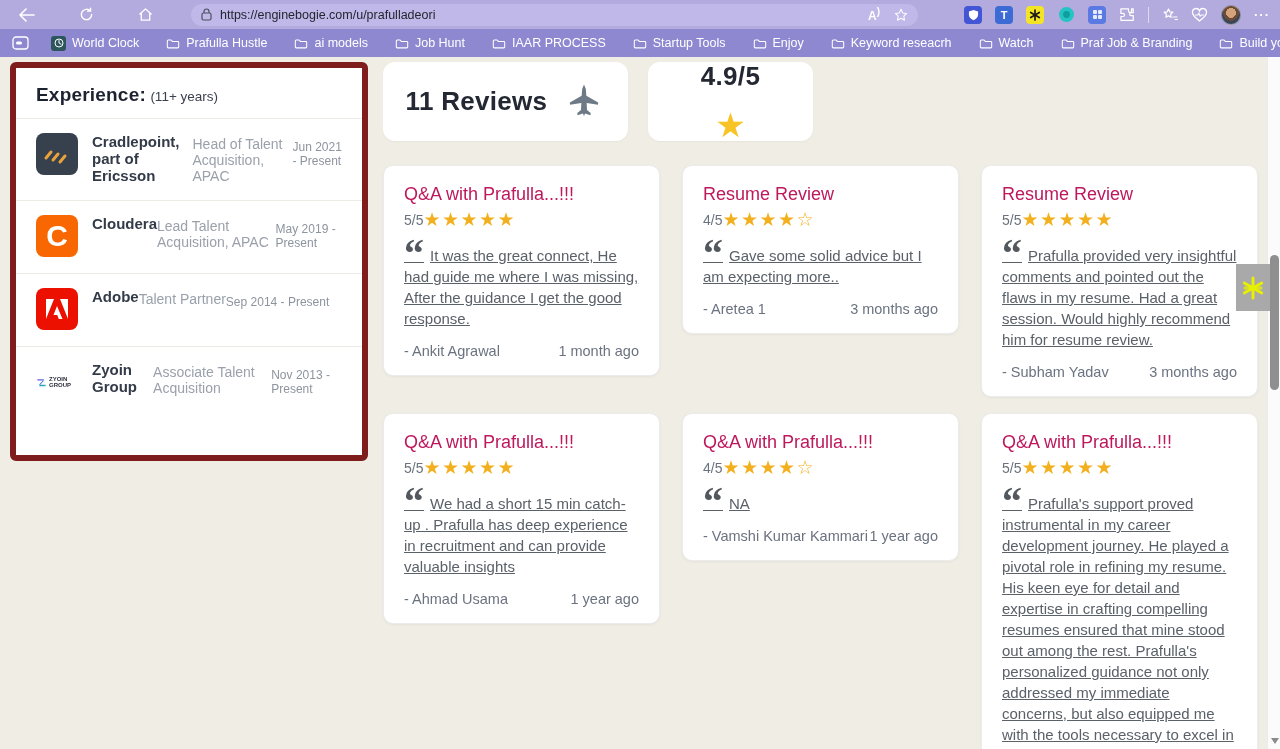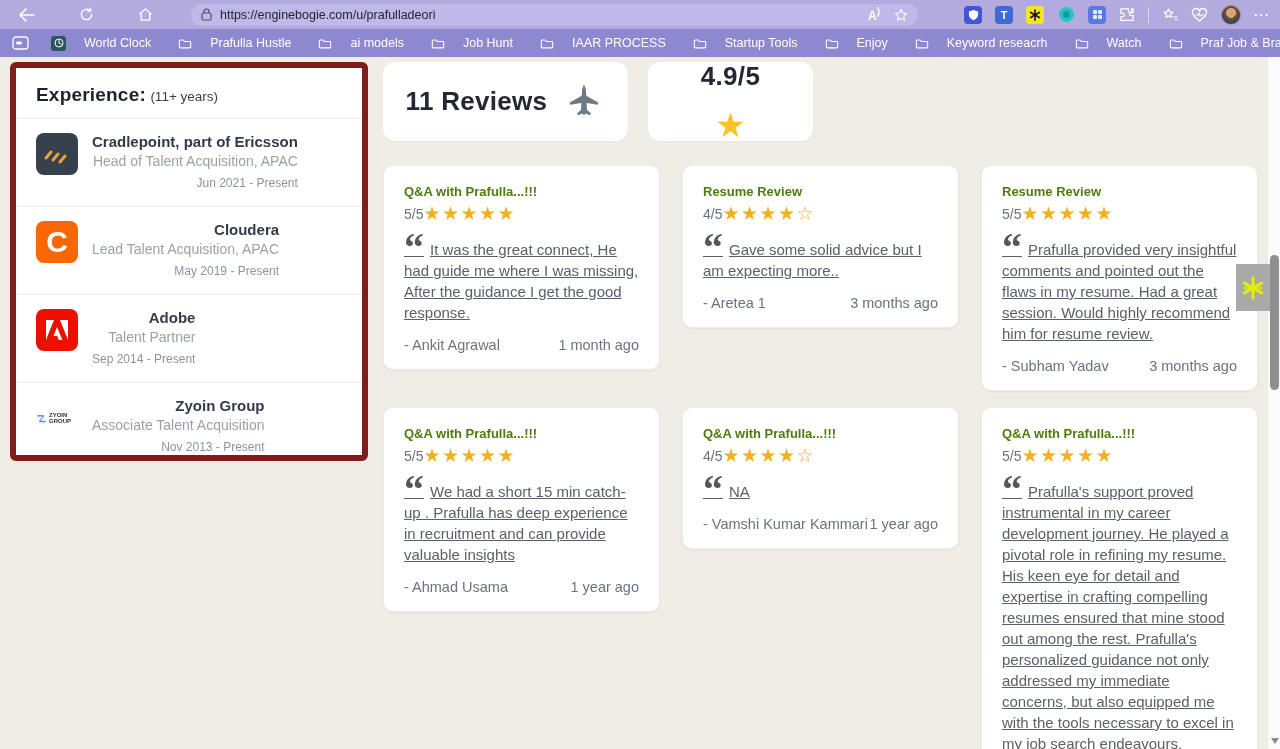--- a/index.html
+++ b/index.html
@@ -18,53 +18,53 @@
   .ext-badge { width:18px; height:18px; border-radius:4px; display:flex; align-items:center; justify-content:center; font-size:11px; font-weight:bold; }
   .tb-divider { width:1px; height:16px; background:rgba(255,255,255,.55); }
   .avatar { width:20px; height:20px; border-radius:50%; background:radial-gradient(circle at 50% 38%, #d4a37b 0 34%, #6b4a36 35% 55%, #37445a 56% 100%); border:1px solid rgba(255,255,255,.4); }
   .more-dots { color:#fff; font-size:13px; letter-spacing:1px; font-weight:bold; }
 
   
   .bookmarksbar { height:28px; background:#8e88d0; display:flex; align-items:center; padding:0 12px; color:#fff; }
   .bm-left-icon { margin-right:10px; display:flex; }
   .bm-divider { width:1px; height:14px; background:rgba(255,255,255,.5); margin-right:12px; }
   .bm-list { display:flex; align-items:center; gap:27px; }
-  .bm-item { display:flex; align-items:center; gap:18px; font-size:12.5px; white-space:nowrap; cursor:pointer; }
+  .bm-item { display:flex; align-items:center; gap:6px; font-size:12.5px; white-space:nowrap; cursor:pointer; }
   .bm-clock { width:15px; height:15px; border-radius:3px; background:#2c565c; display:flex; align-items:center; justify-content:center; }
 
   
   .page { position:relative; display:flex; padding:5px 22px 0 10px; gap:15px; }
 
   aside.exp-card { width:358px; background:#fff; border:6px solid #7f1d1d; border-radius:6px; height:399px; flex:none; padding:16px 0 0 0; }
   .exp-head { padding:0 20px 12px 20px; color:#1d2230; }
   .exp-head .h { font-size:19px; font-weight:800; letter-spacing:.2px; }
   .exp-head .s { font-size:13.5px; font-weight:400; color:#3a404c; }
   .exp-item { display:flex; padding:14px 20px 16px 20px; border-top:1px solid #edece7; gap:14px; }
   .exp-logo { width:42px; height:42px; border-radius:8px; flex:none; display:flex; align-items:center; justify-content:center; overflow:hidden; }
   .logo-cradlepoint { background:#37404d; }
   .logo-cloudera { background:#f96702; color:#fff; font-size:30px; font-weight:800; }
   .logo-adobe { background:#eb1000; }
   .logo-zyoin { background:#fff; flex-direction:row; gap:2px; }
   .zyoin-txt { font-size:6px; font-weight:800; color:#2b2f3a; line-height:1.05; }
-  .exp-info { display:flex; flex-direction:column;align-items:flex-end; }
+  .exp-info { display:flex; flex-direction:row; }
   .exp-company { font-size:15px; font-weight:700; color:#333b49; }
   .exp-role { font-size:14px; color:#9aa1ab; margin-top:3px; }
   .exp-dates { font-size:12px; color:#8d949e; margin-top:7px; }
 
   main.content { flex:1; }
   .stats-row { display:flex; gap:20px; margin-bottom:24px; }
   .stat-card { background:#fff; border-radius:12px; height:79px; display:flex; align-items:center; justify-content:center; gap:16px; box-shadow:0 1px 2px rgba(0,0,0,.04); }
   .stat-reviews { width:245px; }
   .stat-rating { width:165px;flex-direction:column; }
   .stat-text { font-size:26px; font-weight:800; color:#23283293; color:#232832; letter-spacing:.3px; }
   .big-star { font-family:"DejaVu Sans", sans-serif; font-size:34px; color:#f7c325; line-height:1; }
 
   .reviews-grid { display:grid; grid-template-columns:repeat(3, 1fr); column-gap:22px; row-gap:16px; align-items:start; }
   .review-card { background:#fff; border:1px solid #ececec; border-radius:10px; padding:18px 20px 16px 20px; box-shadow:0 1px 3px rgba(0,0,0,.05); }
-  .rv-title { font-size:13px; font-weight:700; color:#4d7c0f; }
+  .rv-title { font-size:18px; font-weight:400; color:#be185d; }
   .rv-rating { display:flex; align-items:center; gap:0; margin-top:5px; }
   .rv-score { font-size:14px; color:#6a737d; }
   .rv-stars { font-family:"DejaVu Sans", sans-serif; font-size:19px; color:#f2b01e; letter-spacing:1.5px; line-height:1; }
   .rv-quote { margin-top:16px; font-size:15px; color:#5a6169; line-height:1.4;text-decoration:underline; }
   .quote-mark { font-family:"Liberation Serif", serif; font-weight:bold; font-size:40px; color:#53585f; line-height:0; vertical-align:-6px; margin-right:6px; }
   .rv-footer { display:flex; justify-content:space-between; margin-top:14px; font-size:14.5px; color:#6b7380; }
 
   
   .float-ext { position:absolute; right:10px; top:264px; width:34px; height:47px; background:#a9a9a9; display:flex; align-items:center; justify-content:center; cursor:pointer; z-index:5; }
   .scrollbar { position:absolute; right:0; top:57px; width:13px; height:692px; background:#fbfbfb; border-left:1px solid #ebebeb; z-index:4; }

